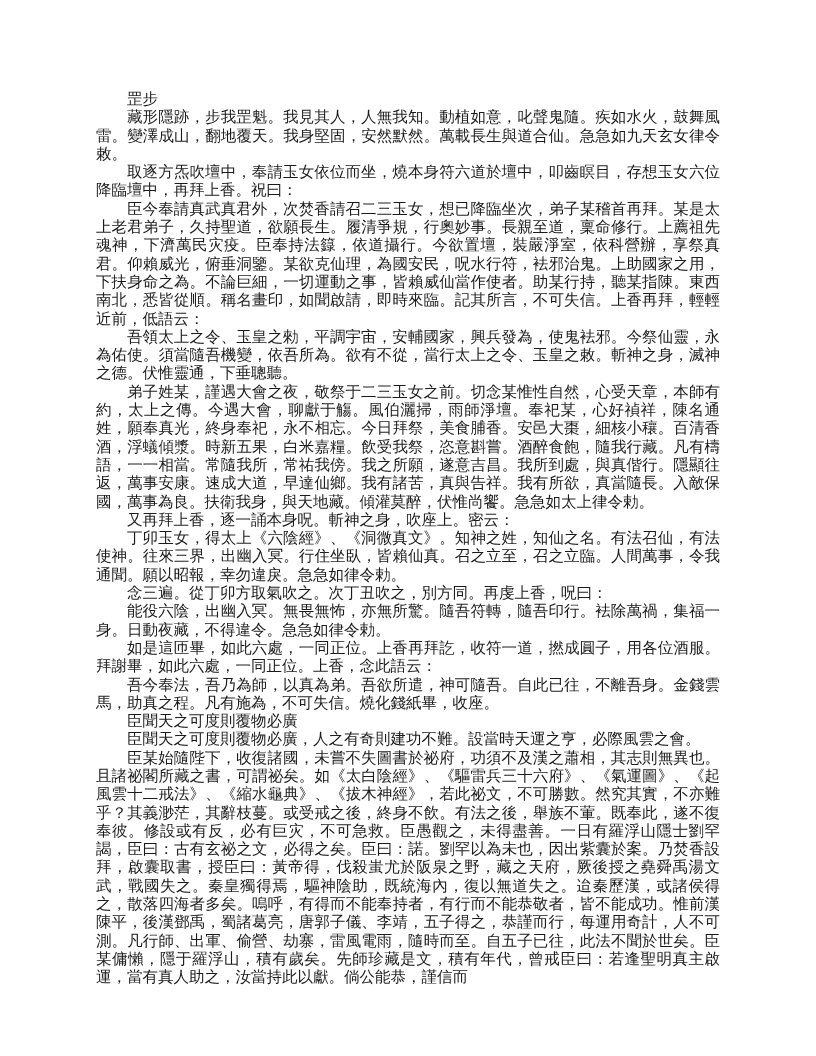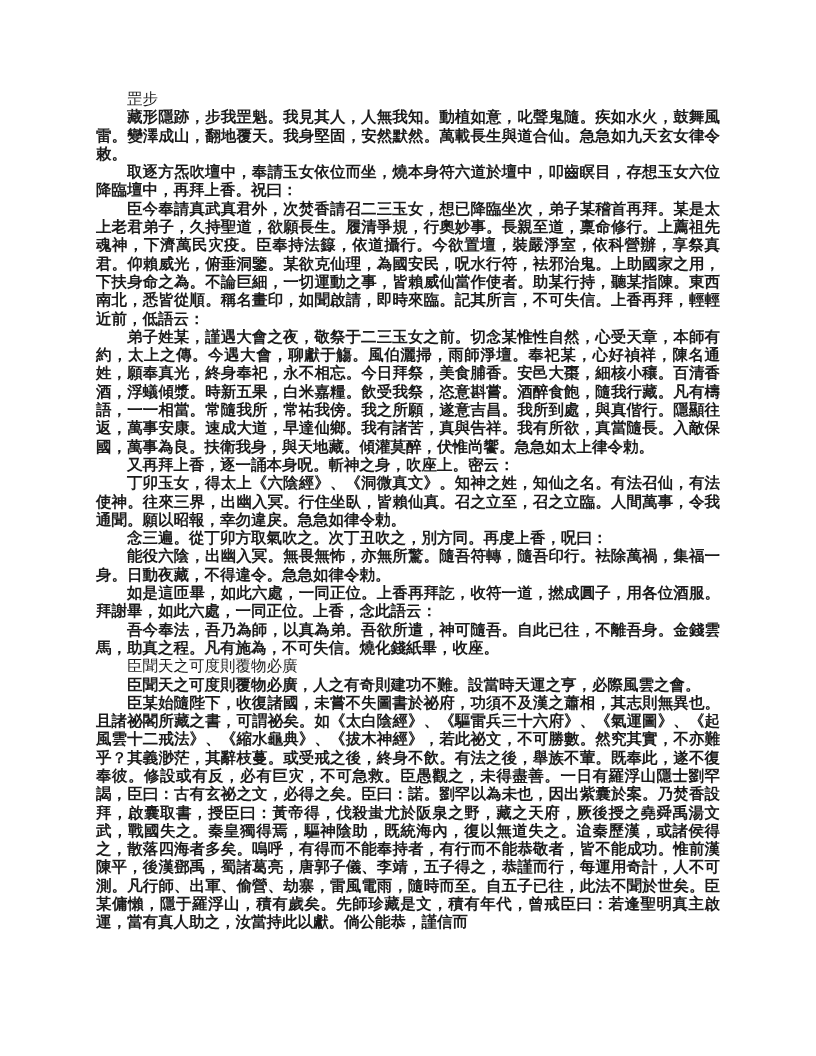--- a/index.html
+++ b/index.html
@@ -25,35 +25,35 @@
   }
   .textblock p {
     margin: 0;
     padding: 0;
     font-size: 15.5px;
     line-height: 18.3px;
     text-align: justify;
     text-indent: 2em;
     word-break: break-all;
     letter-spacing: 0;
-    font-weight: bold;
   }
   .textblock p.section-heading {
     font-weight: normal; 
   }
 </style>
 </head>
 <body>
 
 <div class="page">
   <div class="textblock">
       <p class="section-heading">罡步</p>
       <p>藏形隱跡，步我罡魁。我見其人，人無我知。動植如意，叱聲鬼隨。疾如水火，鼓舞風雷。變澤成山，翻地覆天。我身堅固，安然默然。萬載長生與道合仙。急急如九天玄女律令敕。</p>
       <p>取逐方炁吹壇中，奉請玉女依位而坐，燒本身符六道於壇中，叩齒瞑目，存想玉女六位降臨壇中，再拜上香。祝曰：</p>
       <p>臣今奉請真武真君外，次焚香請召二三玉女，想已降臨坐次，弟子某稽首再拜。某是太上老君弟子，久持聖道，欲願長生。履清爭規，行奧妙事。長親至道，稟命修行。上薦祖先魂神，下濟萬民灾疫。臣奉持法籙，依道攝行。今欲置壇，裝嚴淨室，依科營辦，享祭真君。仰賴威光，俯垂洞鑒。某欲克仙理，為國安民，呪水行符，袪邪治鬼。上助國家之用，下扶身命之為。不論巨細，一切運動之事，皆賴威仙當作使者。助某行持，聽某指陳。東西南北，悉皆從順。稱名畫印，如聞啟請，即時來臨。記其所言，不可失信。上香再拜，輕輕近前，低語云：</p>
+      <p>吾領太上之令、玉皇之勑，平調宇宙，安輔國家，興兵發為，使鬼袪邪。今祭仙靈，永為佑使。須當隨吾機變，依吾所為。欲有不從，當行太上之令、玉皇之敕。斬神之身，滅神之德。伏惟靈通，下垂聰聽。</p>
       <p>弟子姓某，謹遇大會之夜，敬祭于二三玉女之前。切念某惟性自然，心受天章，本師有約，太上之傳。今遇大會，聊獻于觴。風伯灑掃，雨師淨壇。奉祀某，心好禎祥，陳名通姓，願奉真光，終身奉祀，永不相忘。今日拜祭，美食脯香。安邑大棗，細核小穰。百清香酒，浮蟻傾漿。時新五果，白米嘉糧。飲受我祭，恣意斟嘗。酒醉食飽，隨我行藏。凡有檮語，一一相當。常隨我所，常祐我傍。我之所願，遂意吉昌。我所到處，與真偕行。隱顯往返，萬事安康。速成大道，早達仙鄉。我有諸苦，真與告祥。我有所欲，真當隨長。入敵保國，萬事為良。扶衛我身，與天地藏。傾灌莫醉，伏惟尚饗。急急如太上律令勅。</p>
       <p>又再拜上香，逐一誦本身呪。斬神之身，吹座上。密云：</p>
       <p>丁卯玉女，得太上《六陰經》、《洞微真文》。知神之姓，知仙之名。有法召仙，有法使神。往來三界，出幽入冥。行住坐臥，皆賴仙真。召之立至，召之立臨。人間萬事，令我通聞。願以昭報，幸勿違戾。急急如律令勅。</p>
       <p>念三遍。從丁卯方取氣吹之。次丁丑吹之，別方同。再虔上香，呪曰：</p>
       <p>能役六陰，出幽入冥。無畏無怖，亦無所驚。隨吾符轉，隨吾印行。袪除萬禍，集福一身。日動夜藏，不得違令。急急如律令勅。</p>
       <p>如是這匝畢，如此六處，一同正位。上香再拜訖，收符一道，撚成圓子，用各位酒服。拜謝畢，如此六處，一同正位。上香，念此語云：</p>
       <p>吾今奉法，吾乃為師，以真為弟。吾欲所遣，神可隨吾。自此已往，不離吾身。金錢雲馬，助真之程。凡有施為，不可失信。燒化錢紙畢，收座。</p>
       <p class="section-heading">臣聞天之可度則覆物必廣</p>
       <p>臣聞天之可度則覆物必廣，人之有奇則建功不難。設當時天運之亨，必際風雲之會。</p>
       <p>臣某始隨陛下，收復諸國，未嘗不失圖書於祕府，功須不及漢之蕭相，其志則無異也。且諸祕閣所藏之書，可謂祕矣。如《太白陰經》、《驅雷兵三十六府》、《氣運圖》、《起風雲十二戒法》、《縮水龜典》、《拔木神經》，若此祕文，不可勝數。然究其實，不亦難乎？其義渺茫，其辭枝蔓。或受戒之後，終身不飲。有法之後，舉族不葷。既奉此，遂不復奉彼。修設或有反，必有巨灾，不可急救。臣愚觀之，未得盡善。一日有羅浮山隱士劉罕謁，臣曰：古有玄祕之文，必得之矣。臣曰：諾。劉罕以為未也，因出紫囊於案。乃焚香設拜，啟囊取書，授臣曰：黃帝得，伐殺蚩尤於阪泉之野，藏之天府，厥後授之堯舜禹湯文武，戰國失之。秦皇獨得焉，驅神陰助，既統海內，復以無道失之。迨秦歷漢，或諸侯得之，散落四海者多矣。嗚呼，有得而不能奉持者，有行而不能恭敬者，皆不能成功。惟前漢陳平，後漢鄧禹，蜀諸葛亮，唐郭子儀、李靖，五子得之，恭謹而行，每運用奇計，人不可測。凡行師、出軍、偷營、劫寨，雷風電雨，隨時而至。自五子已往，此法不聞於世矣。臣某傭懶，隱于羅浮山，積有歲矣。先師珍藏是文，積有年代，曾戒臣曰：若逢聖明真主啟運，當有真人助之，汝當持此以獻。倘公能恭，謹信而</p>

